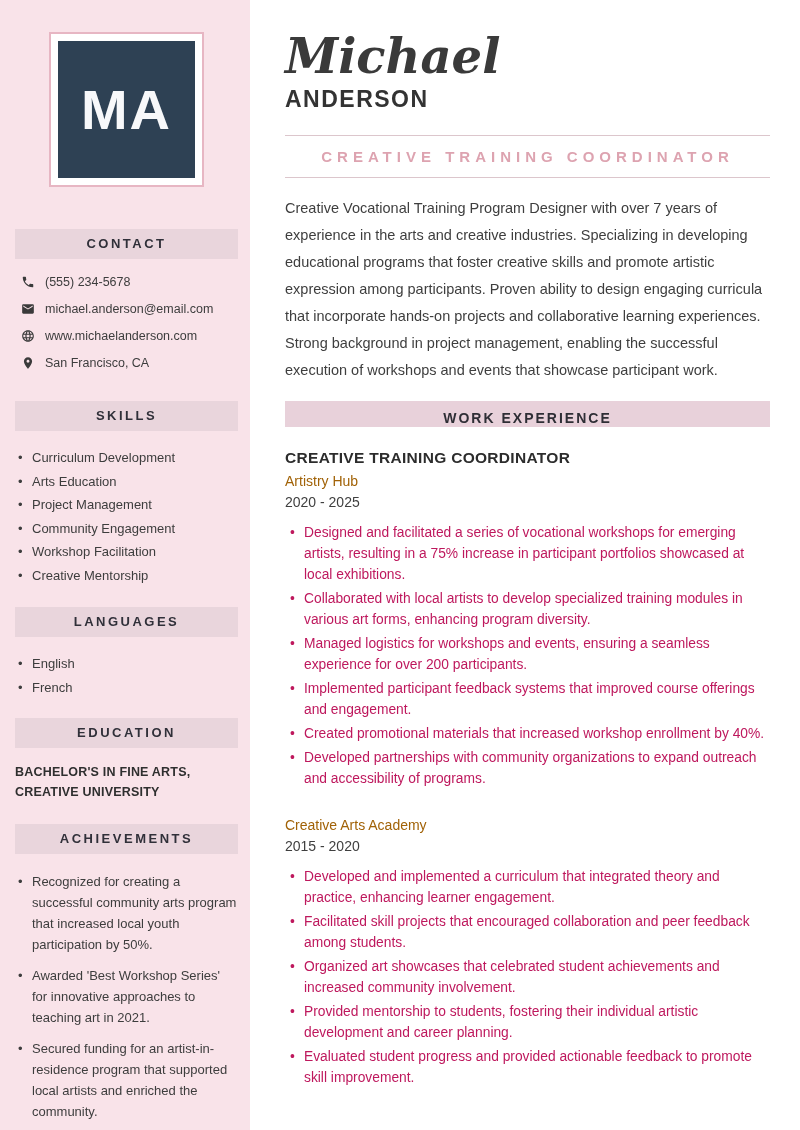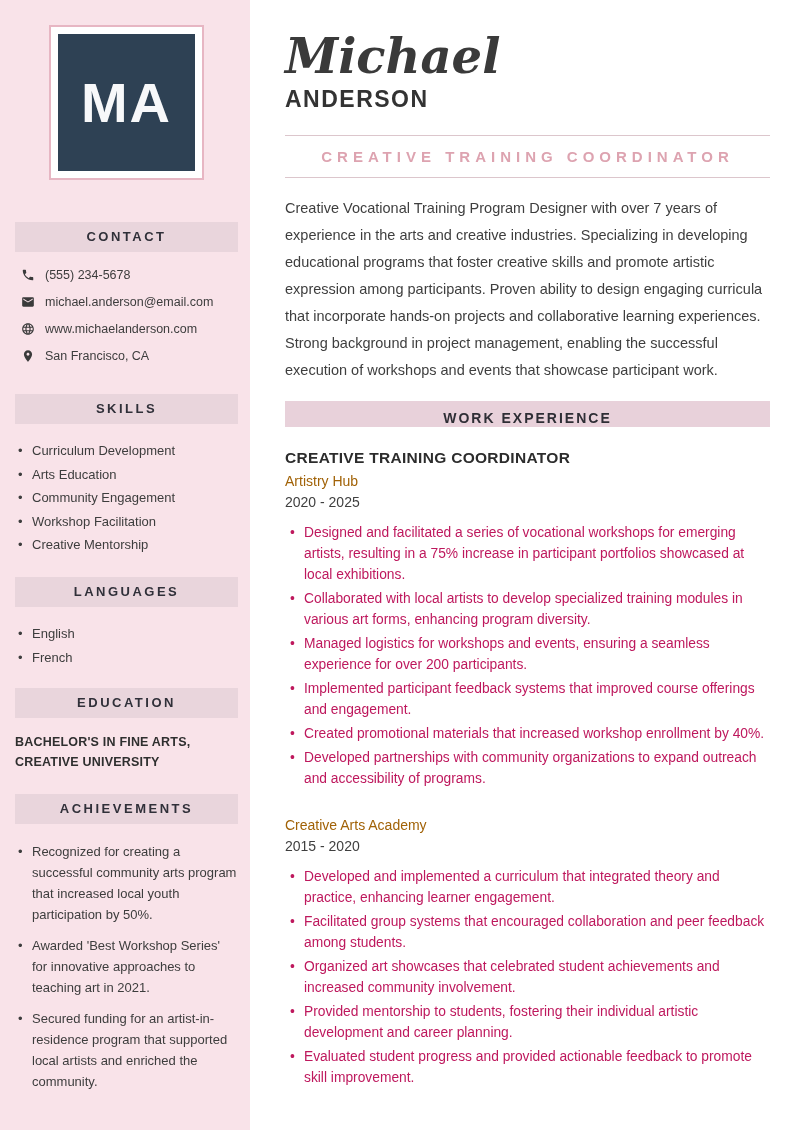--- a/index.html
+++ b/index.html
@@ -15,21 +15,21 @@
   }
   * { margin:0; padding:0; box-sizing:border-box; }
   html,body { background:#ffffff; }
   body { font-family:"Liberation Sans", sans-serif; color:var(--body-text); }
   .page { position:relative; width:800px; height:1130px; background:#ffffff; overflow:hidden; }
 
   
   .sidebar {
     position:absolute; left:0; top:0; width:250px; height:1130px;
     background:var(--sidebar-bg);
-    padding:25px 12px 0 15px;
+    padding:32px 12px 0 15px;
   }
   .monogram-frame {
     width:155px; height:155px; margin:0 auto;
     background:#ffffff; border:2px solid var(--monogram-border);
     display:flex; align-items:center; justify-content:center;
   }
   .monogram {
     width:137px; height:137px; background:var(--monogram-bg);
     display:flex; align-items:center; justify-content:center;
     color:#f7f8fa; font-size:56px; font-weight:bold; letter-spacing:2px;
@@ -149,20 +149,21 @@
             </svg>
           </span>
           <span class="ctext">San Francisco, CA</span>
         </div>
       </div>
 
     <div class="side-band band-skills">SKILLS</div>
     <ul class="side-list">
         <li>Curriculum Development</li>
         <li>Arts Education</li>
+        <li>Project Management</li>
         <li>Community Engagement</li>
         <li>Workshop Facilitation</li>
         <li>Creative Mentorship</li>
       </ul>
 
     <div class="side-band band-languages">LANGUAGES</div>
     <ul class="side-list lang-list">
         <li>English</li>
         <li>French</li>
       </ul>
@@ -202,21 +203,21 @@
             <li>Created promotional materials that increased workshop enrollment by 40%.</li>
             <li>Developed partnerships with community organizations to expand outreach and accessibility of programs.</li>
           </ul>
   </article>
 
   <article class="job">
     <div class="job-company">Creative Arts Academy</div>
     <div class="job-dates">2015 - 2020</div>
     <ul class="bullets">
             <li>Developed and implemented a curriculum that integrated theory and practice, enhancing learner engagement.</li>
-            <li>Facilitated group systems that encouraged collaboration and peer feedback among students.</li>
+            <li>Facilitated skill projects that encouraged collaboration and peer feedback among students.</li>
             <li>Organized art showcases that celebrated student achievements and increased community involvement.</li>
             <li>Provided mentorship to students, fostering their individual artistic development and career planning.</li>
             <li>Evaluated student progress and provided actionable feedback to promote skill improvement.</li>
           </ul>
   </article>
 </div>
   </main>
 
 </div>
 

